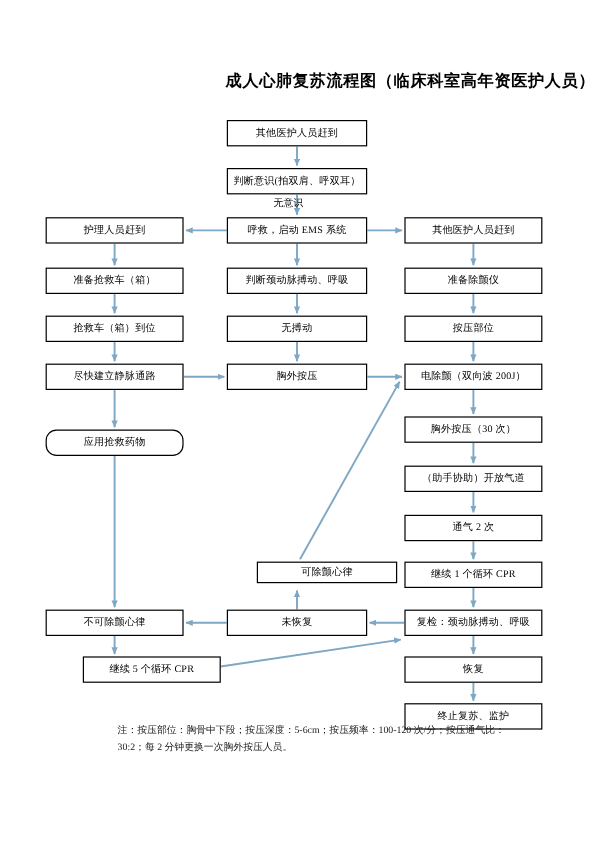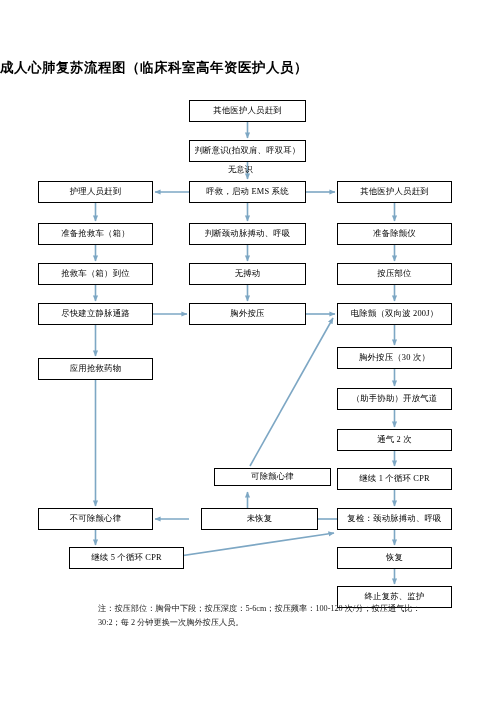--- a/index.html
+++ b/index.html
@@ -19,21 +19,21 @@
     position: relative;
     width: 496px;
     height: 702px;
     background: #ffffff;
   }
   #chart-title {
     position: absolute;
     left: 0;
     top: 59px;
     width: 496px;
-    text-align: left;
+    text-align: right;
     font-size: 13.5px;
     font-weight: 700;
     letter-spacing: 0.5px;
     font-family: "Liberation Serif", "DejaVu Serif", serif;
     white-space: nowrap;
   }
   #flow-svg {
     position: absolute;
     left: 0;
     top: 0;
@@ -151,21 +151,21 @@
   <div class="node-box" style="left:189px;top:303px;width:117px;height:22px;">胸外按压</div>
 
   <div class="node-box" style="left:38px;top:181px;width:115px;height:22px;">护理人员赶到</div>
 
   <div class="node-box" style="left:38px;top:223px;width:115px;height:22px;">准备抢救车（箱）</div>
 
   <div class="node-box" style="left:38px;top:263px;width:115px;height:22px;">抢救车（箱）到位</div>
 
   <div class="node-box" style="left:38px;top:303px;width:115px;height:22px;">尽快建立静脉通路</div>
 
-  <div class="node-box" style="left:38px;top:358px;width:115px;height:22px;">应用抢救药物</div>
+  <div class="node-box" style="left:38px;top:358px;width:115px;height:22px;border-radius:9px;">应用抢救药物</div>
 
   <div class="node-box" style="left:337px;top:181px;width:115px;height:22px;">其他医护人员赶到</div>
 
   <div class="node-box" style="left:337px;top:223px;width:115px;height:22px;">准备除颤仪</div>
 
   <div class="node-box" style="left:337px;top:263px;width:115px;height:22px;">按压部位</div>
 
   <div class="node-box" style="left:337px;top:303px;width:115px;height:22px;">电除颤（双向波 200J）</div>
 
   <div class="node-box" style="left:337px;top:347px;width:115px;height:22px;">胸外按压（30 次）</div>
@@ -177,21 +177,21 @@
   <div class="node-box" style="left:337px;top:468px;width:115px;height:22px;">继续 1 个循环 CPR</div>
 
   <div class="node-box" style="left:337px;top:508px;width:115px;height:22px;">复检：颈动脉搏动、呼吸</div>
 
   <div class="node-box" style="left:337px;top:547px;width:115px;height:22px;">恢复</div>
 
   <div class="node-box" style="left:337px;top:586px;width:115px;height:22px;">终止复苏、监护</div>
 
   <div class="node-box" style="left:189px;top:468px;width:117px;height:18px;margin-left:25px;">可除颤心律</div>
 
-  <div class="node-box" style="left:189px;top:508px;width:117px;height:22px;margin-left:12px;">未恢复</div>
+  <div class="node-box" style="left:189px;top:508px;width:117px;height:22px;">未恢复</div>
 
   <div class="node-box" style="left:38px;top:508px;width:115px;height:22px;">不可除颤心律</div>
 
   <div class="node-box" style="left:38px;top:547px;width:115px;height:22px;margin-left:31px;">继续 5 个循环 CPR</div>
 
   <div id="note">
     <span class="note-line">注：按压部位：胸骨中下段；按压深度：5-6cm；按压频率：100-120 次/分；按压通气比：</span>
     <span class="note-line">30:2；每 2 分钟更换一次胸外按压人员。</span>
   </div>
 

